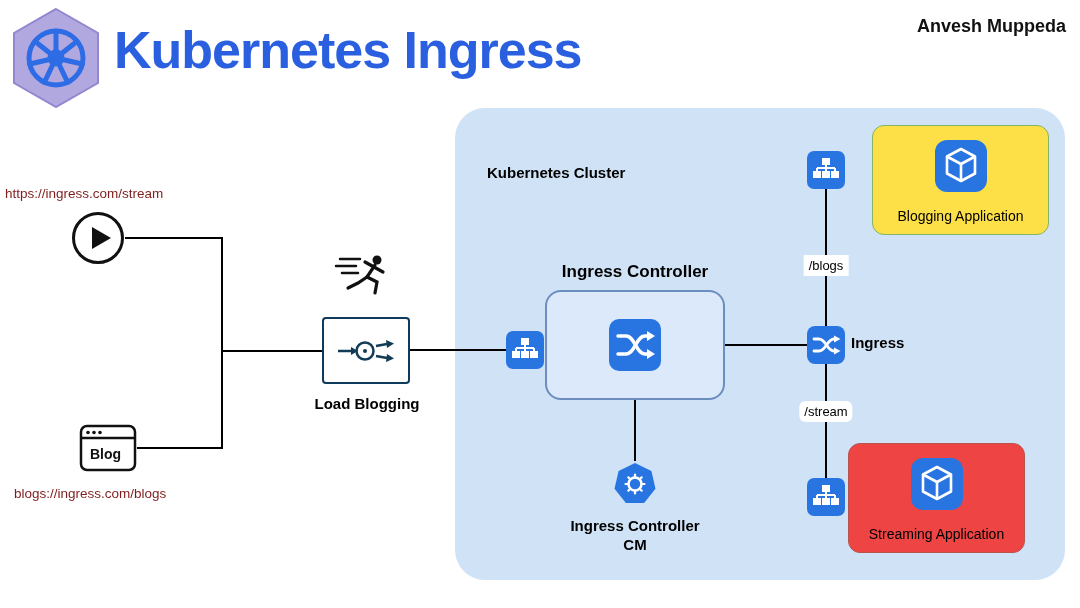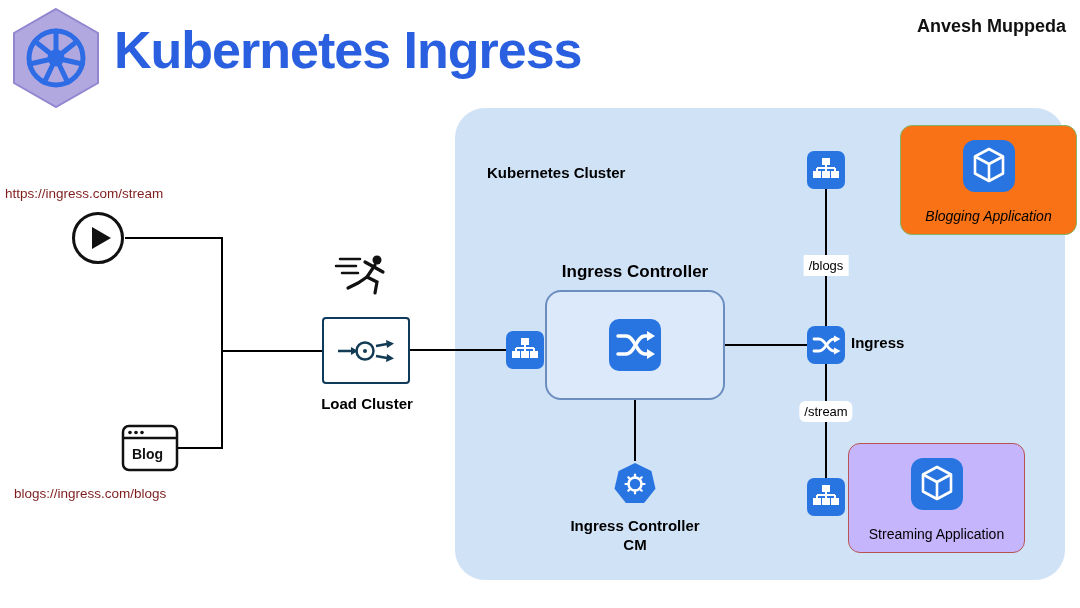--- a/index.html
+++ b/index.html
@@ -30,22 +30,22 @@
     border:2px solid #6c8ebf;border-radius:16px;box-sizing:border-box;
     display:flex;align-items:center;justify-content:center;
   }
   .ic-title{left:545px;top:262px;width:180px;text-align:center;font-size:17px;font-weight:700;}
   .cm-label{left:545px;width:180px;text-align:center;font-size:15px;font-weight:700;line-height:19px;}
   .app-box{
     width:177px;height:110px;border-radius:12px;box-sizing:border-box;
     display:flex;flex-direction:column;align-items:center;justify-content:flex-start;
   }
   .app-box .app-label{font-size:14px;margin-top:12px;}
-  .green{left:900px;top:125px;background:#f97316;border:1.5px solid #82b366;font-style:italic;}
-  .red{left:848px;top:443px;background:#c4b5fd;border:1.5px solid #b85450;}
+  .green{left:872px;top:125px;background:#fde047;border:1.5px solid #82b366;}
+  .red{left:848px;top:443px;background:#ef4444;border:1.5px solid #b85450;}
   .app-icon-wrap{margin-top:14px;}
   .path-label{
     transform:translateX(-50%);background:#ffffff;padding:3px 5px;font-size:13px;white-space:nowrap;
   }
   .ingress-label{left:851px;top:334px;font-size:15px;font-weight:700;text-align:right;}
 </style>
 </head>
 <body>
 
 <div class="canvas">
@@ -85,21 +85,21 @@
   </svg>
 
   <div class="abs url" style="left:5px;top:186px;">https://ingress.com/stream</div>
   <div class="abs" style="left:71px;top:211px;width:54px;height:54px;">
     <svg width="54" height="54" viewBox="0 0 54 54">
       <circle cx="27" cy="27" r="24.5" fill="#fff" stroke="#111" stroke-width="3"></circle>
       <polygon points="21,16 40,27 21,38" fill="#111"></polygon>
     </svg>
   </div>
 
-  <div class="abs" style="left:79px;top:424px;width:58px;height:48px;margin-left:42px;">
+  <div class="abs" style="left:79px;top:424px;width:58px;height:48px;">
     <svg width="58" height="48" viewBox="0 0 58 48">
       <rect x="2" y="2" width="54" height="44" rx="6" fill="#fff" stroke="#111" stroke-width="2.5"></rect>
       <line x1="2" y1="14" x2="56" y2="14" stroke="#111" stroke-width="2.5"></line>
       <circle cx="9" cy="8.5" r="1.8" fill="#111"></circle>
       <circle cx="15" cy="8.5" r="1.8" fill="#111"></circle>
       <circle cx="21" cy="8.5" r="1.8" fill="#111"></circle>
       <text x="11" y="35" font-size="14" font-weight="bold" fill="#111">Blog</text>
     </svg>
   </div>
   <div class="abs url" style="left:14px;top:486px;">blogs://ingress.com/blogs</div>
@@ -129,21 +129,21 @@
         <circle cx="31" cy="20" r="8.5"></circle>
         <line x1="42" y1="15" x2="53" y2="13"></line>
         <line x1="42" y1="25" x2="53" y2="27"></line>
       </g>
       <circle cx="31" cy="20" r="2" fill="#123c56"></circle>
       <polygon points="17,16 24,20 17,24" fill="#123c56"></polygon>
       <polygon points="52,9 60,12.5 53,17" fill="#123c56"></polygon>
       <polygon points="53,23 60,27.5 52,31" fill="#123c56"></polygon>
     </svg>
   </div>
-  <div class="abs lb-label">Load Cluster</div>
+  <div class="abs lb-label">Load Blogging</div>
 
   <div class="abs" style="left:506px;top:331px;width:38px;height:38px;">
     <svg width="38" height="38" viewBox="0 0 38 38">
       <rect x="0" y="0" width="38" height="38" rx="7" fill="#2875e2"></rect>
       <g stroke="#fff" stroke-width="2" fill="#fff">
         <rect x="15" y="7" width="8" height="7" stroke="none"></rect>
         <line x1="19" y1="14" x2="19" y2="17"></line>
         <line x1="10" y1="17" x2="28" y2="17"></line>
         <line x1="10" y1="17" x2="10" y2="20"></line>
         <line x1="19" y1="17" x2="19" y2="20"></line>

